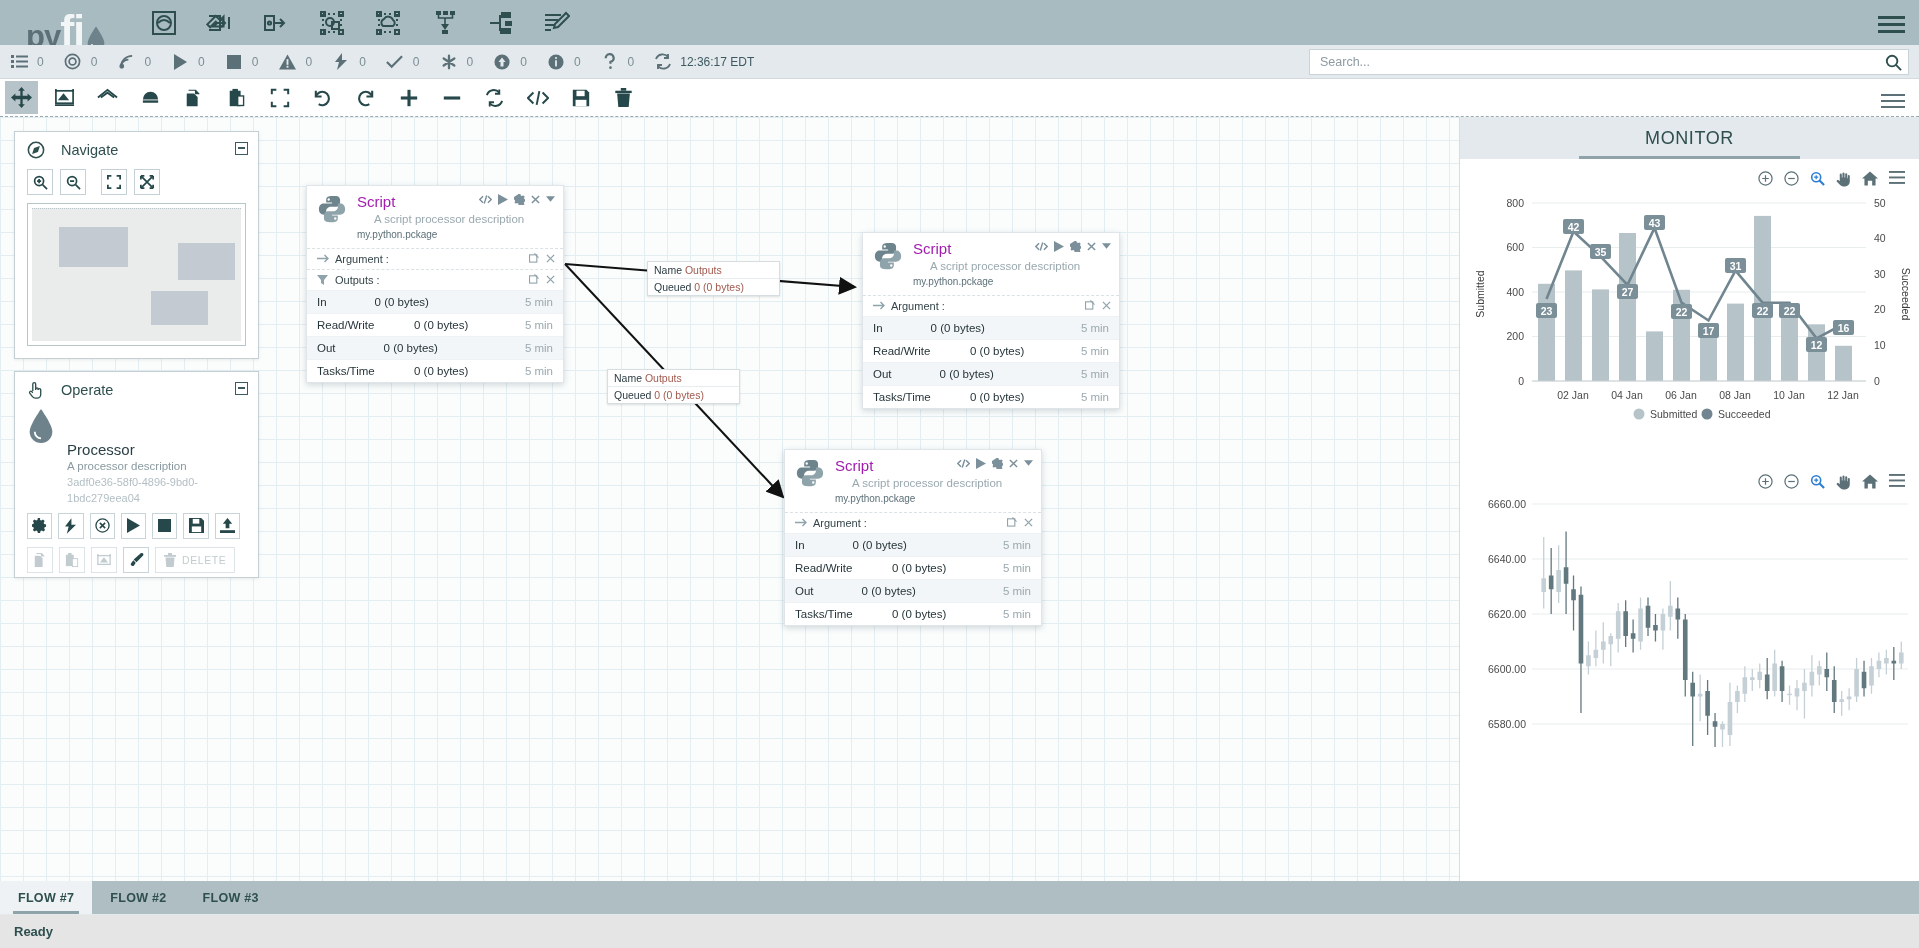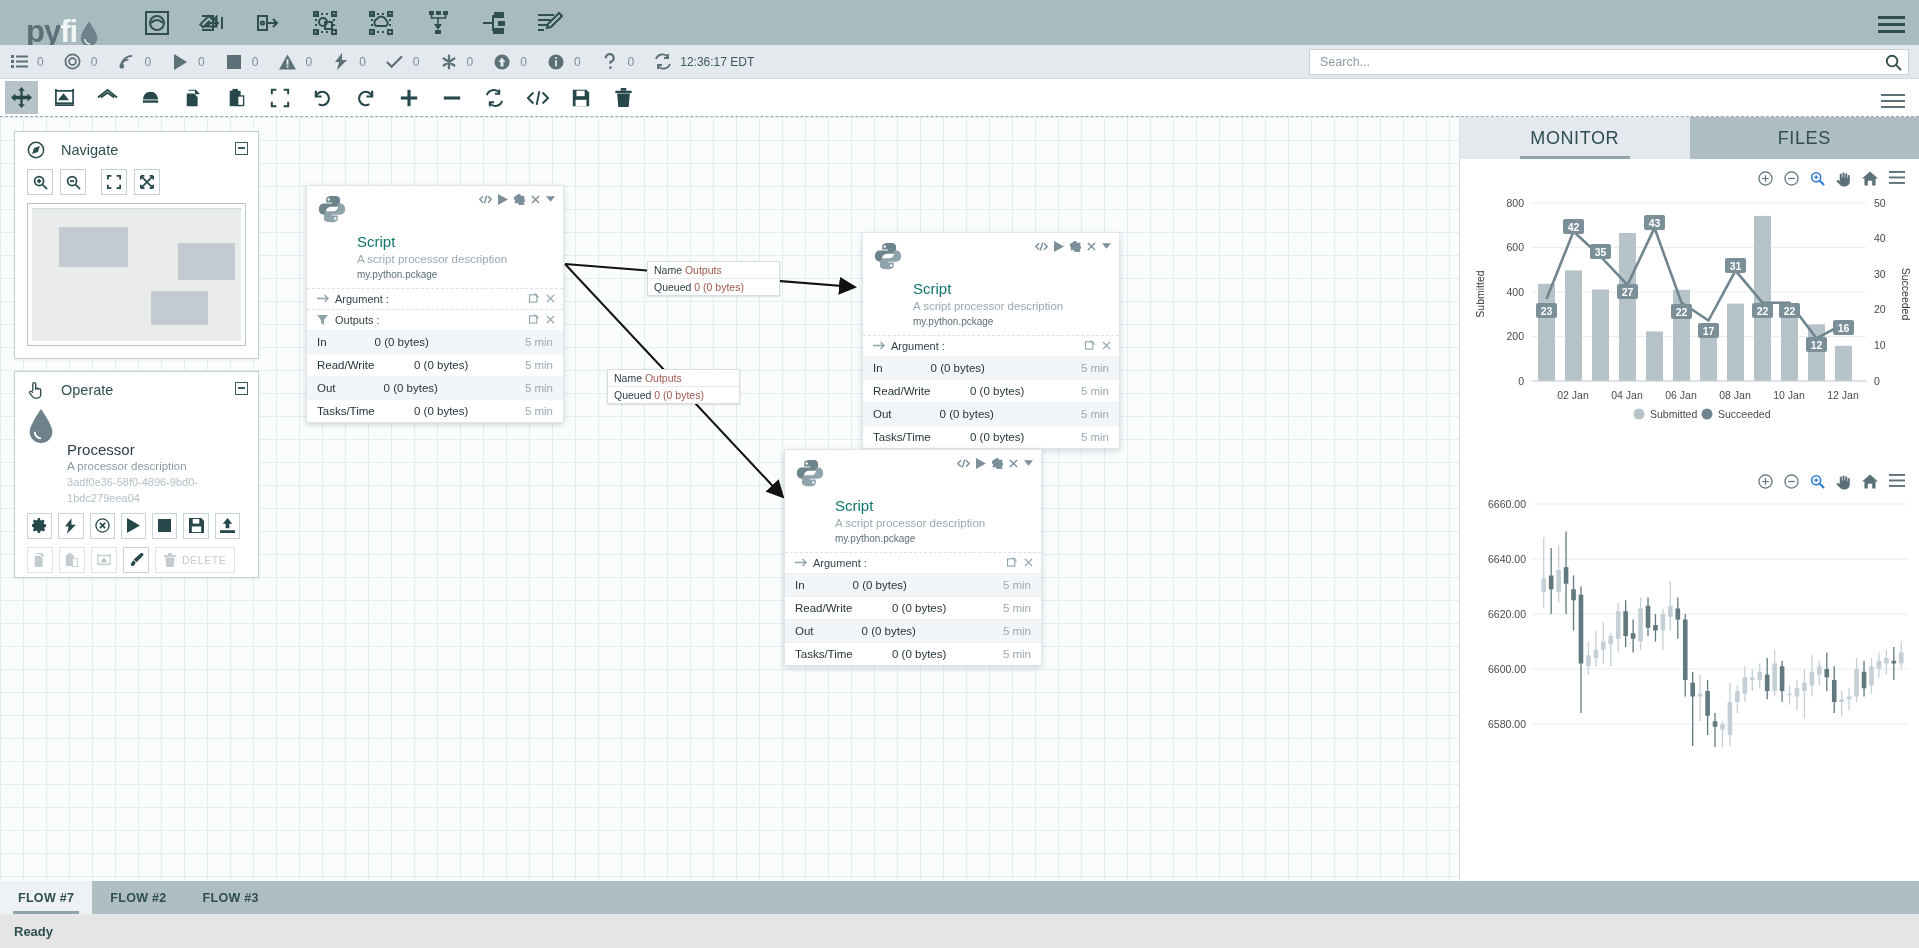--- a/index.html
+++ b/index.html
@@ -10,21 +10,21 @@
   }
   body { position: relative; }
 
   
   #brandbar {
     height: 45px; background: #a8bbc0; display: flex; align-items: center;
     padding: 0 12px; position: relative;
   }
   #logo { display: flex; align-items: flex-end; margin-right: 30px; padding-left: 14px;}
   #logo .w1 { font-size: 31px; font-weight: bold; color: #5c7077; letter-spacing: -1px; line-height: 1;}
-  #logo .w2 { font-size: 31px; font-weight: bold; color: #f2f6f7; letter-spacing: -1px; line-height: 1; margin-top: 17px;}
+  #logo .w2 { font-size: 42px; font-weight: bold; color: #f2f6f7; letter-spacing: -1px; line-height: 1; margin-top: 17px;}
   #logo .drop { width: 20px; height: 26px; margin-left: 2px; }
   .brandicon {
     width: 34px; height: 34px; margin: 0 11px; display: flex;
     align-items: center; justify-content: center; color: #2f4f4f; cursor: pointer;
   }
   #hamburger-top { position: absolute; right: 14px; top: 12px; cursor: pointer;}
   #hamburger-top div { width: 27px; height: 3px; background: #2f4f4f; margin: 4px 0; }
 
   
   #statusbar {
@@ -112,22 +112,22 @@
     letter-spacing: .6px; color: #c2ccd0; }
 
   
   .node {
     position: absolute; background: #fff; border: 1px solid #dfe5e8;
     box-shadow: 0 2px 6px rgba(60,80,90,.22); font-size: 12px;
   }
   .node-hd { display: flex; padding: 8px 10px 6px 10px; position: relative; background:#fff;}
   .pylogo { width: 30px; height: 30px; flex: 0 0 30px; }
   .node-titles { margin-left: 10px; }
-  .node-titles .nt1 { font-size: 15px; color: #0f766e; line-height: 1.1; margin-top: 40px; }
-  .node-titles .nt2 { font-size: 11.5px; color: #9aa9af; line-height: 1.5; }
+  .node-titles .nt1 { font-size: 15px; color: #a21caf; line-height: 1.1; }
+  .node-titles .nt2 { font-size: 11.5px; color: #9aa9af; line-height: 1.5; margin-left: 17px; }
   .node-titles .nt3 { font-size: 10px; color: #5c7077; line-height: 1.4; }
   .node-ctrls { position: absolute; right: 8px; top: 8px; display: flex;
     align-items: center; gap: 6px; color: #7b909a; }
   .node-ctrls span { cursor: pointer; display:flex; align-items:center;}
   .node-sec { display: flex; align-items: center; padding: 4px 10px;
     border-top: 1px dashed #dbe2e5; position: relative; color: #3d5a60; font-size: 11px; }
   .node-sec .sec-ic { width: 14px; color: #8fa3ab; display:flex; }
   .node-sec .sec-lb { margin-left: 4px; color: #35454a; }
   .node-sec .sec-rt { position: absolute; right: 8px; display: flex; gap: 7px; color: #8fa3ab; }
   .node-row { display: flex; align-items: center; padding: 5px 10px; font-size: 11.5px;
@@ -948,23 +948,20 @@
           <span>DELETE</span>
         </div>
       </div>
     </div>
   </div>
 
   <div id="right">
     <div id="rtabs">
       <div class="rtab active">
         <span>MONITOR</span>
-      </div>
-      <div class="rtab">
-        <span>FILES</span>
       </div>
     </div>
 
     <div class="chartbox">
       <div class="chart-tools">
         <span>
             <svg width="15" height="15" viewBox="0 0 16 16" fill="none" stroke="#5c7077" stroke-width="1.3">
               <circle cx="8" cy="8" r="7"></circle>
               <path d="M4.5 8 h7 M8 4.5 v7"></path>
             </svg>

